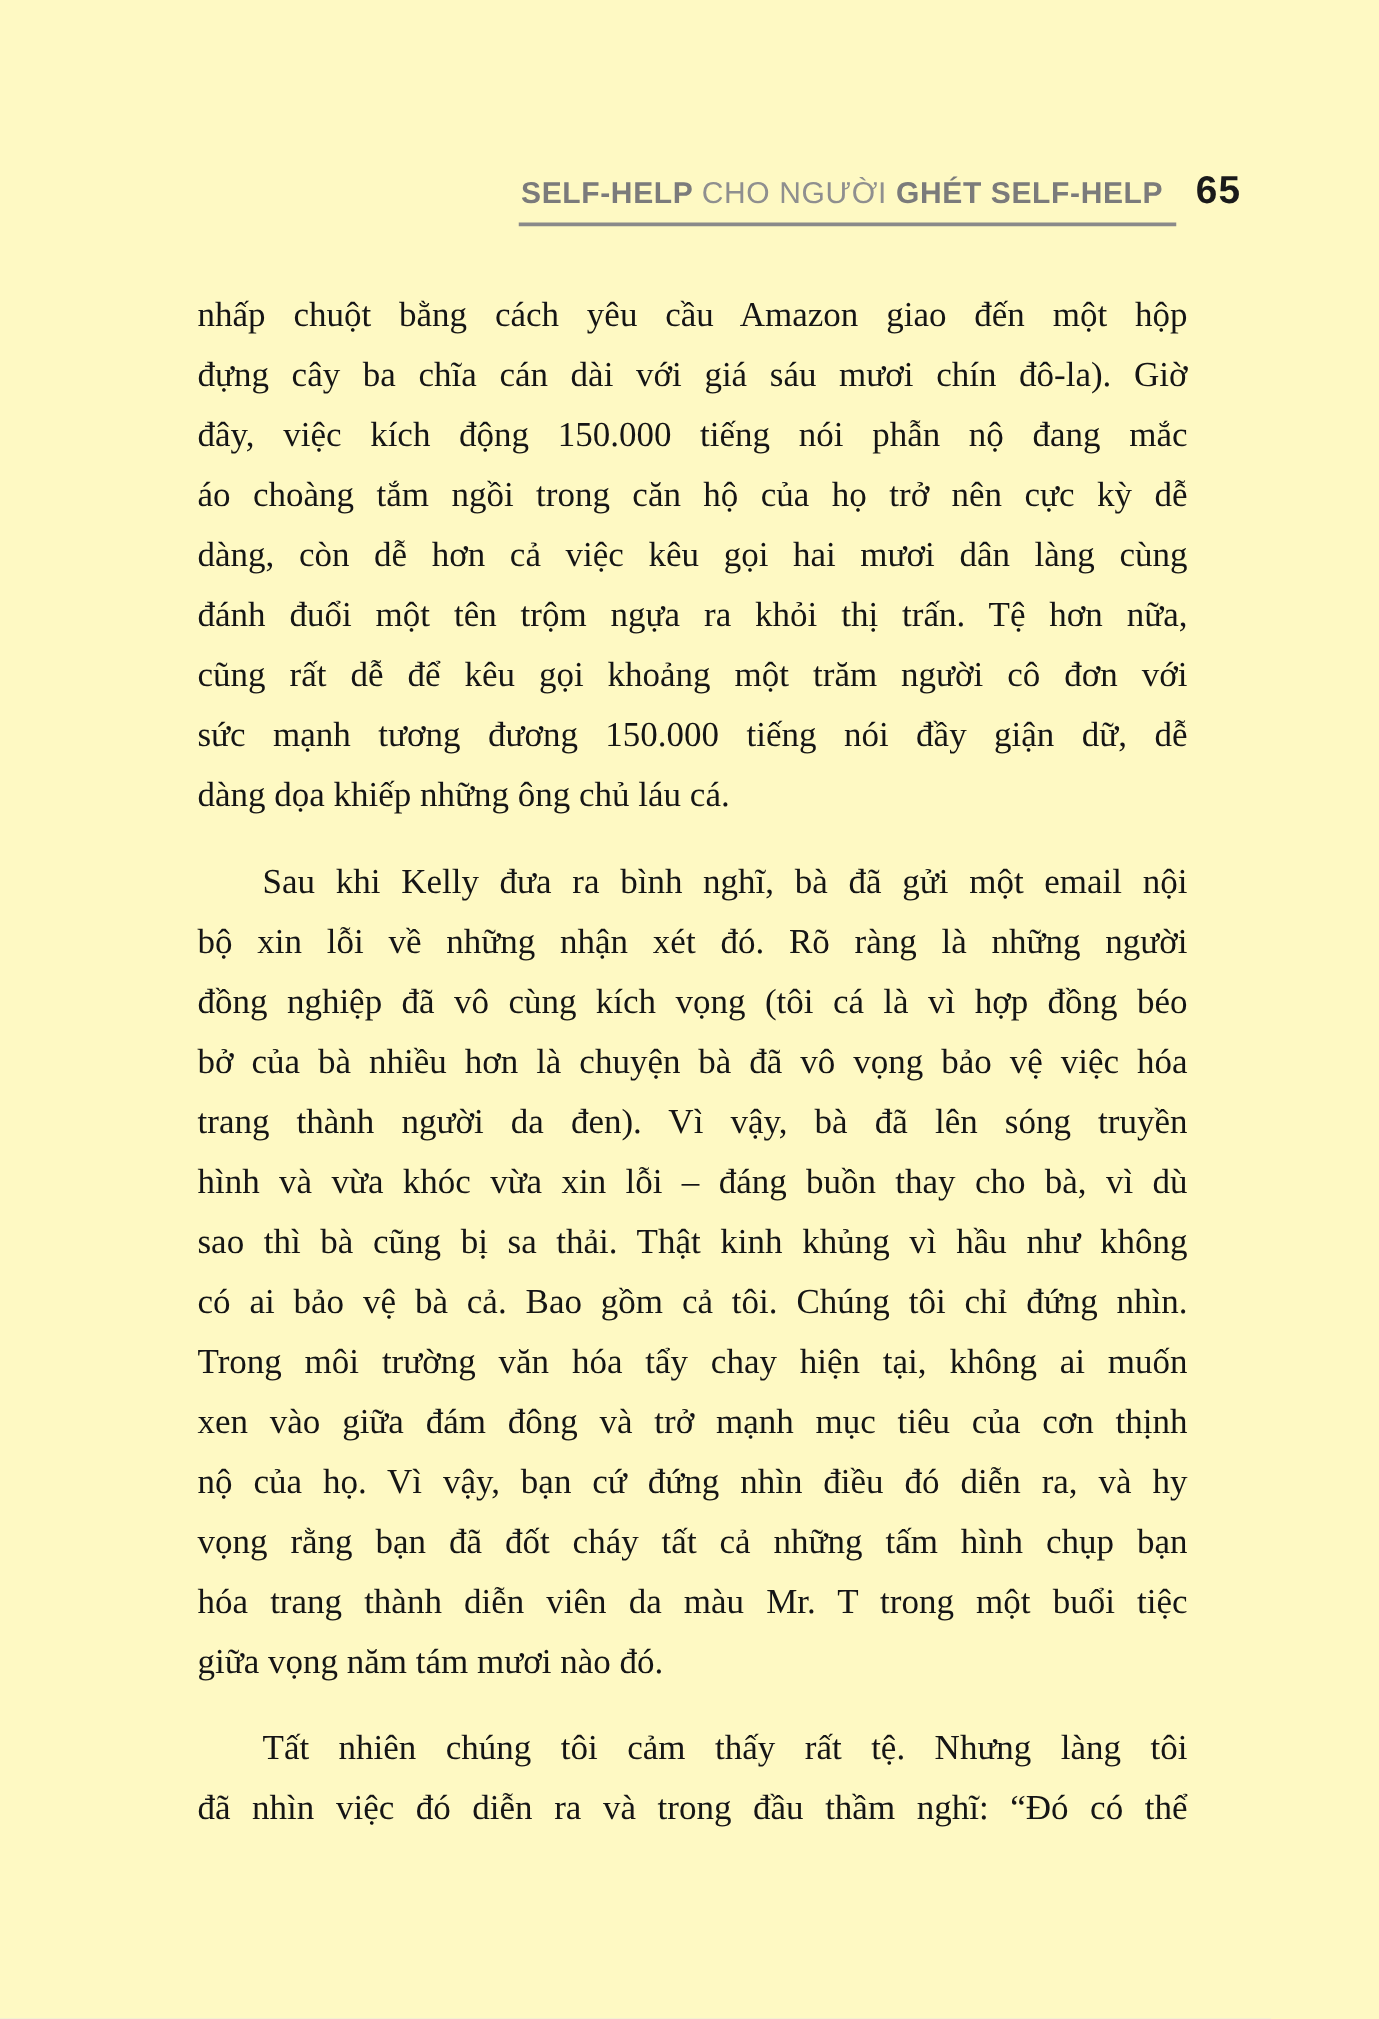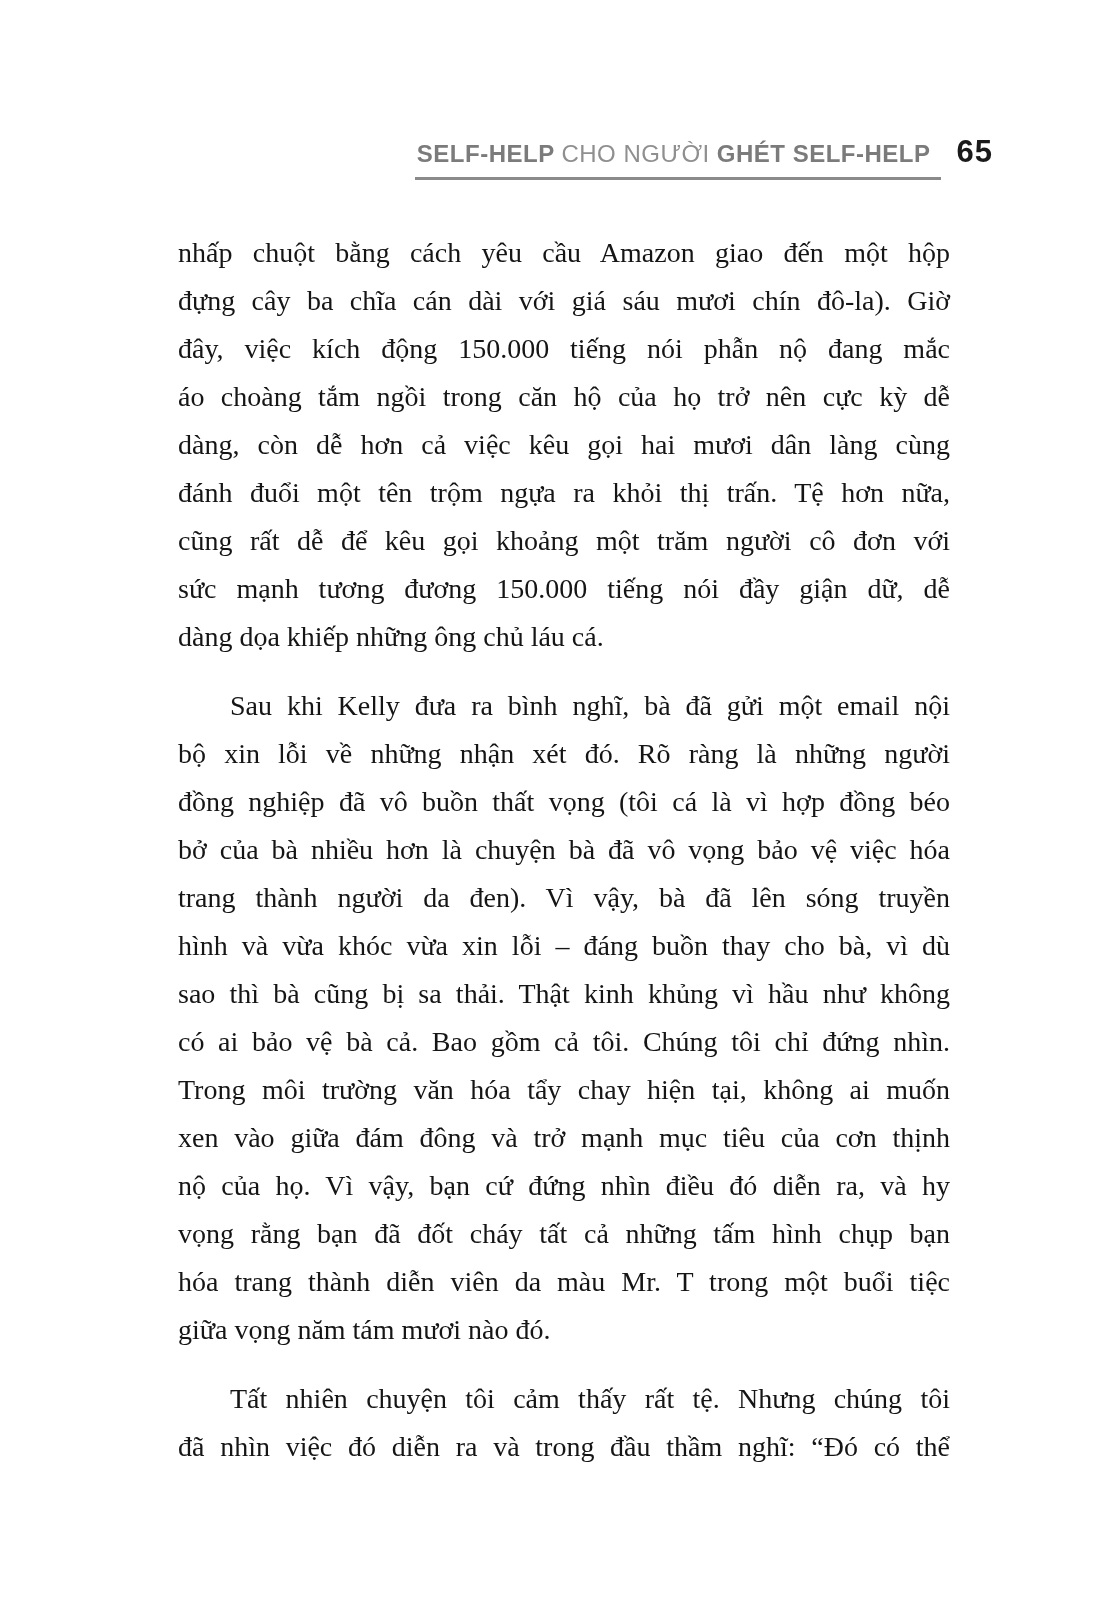--- a/index.html
+++ b/index.html
@@ -1,21 +1,21 @@
 <!DOCTYPE html>
 <html><head>
 <meta charset="utf-8">
 <style>
   * { margin: 0; padding: 0; box-sizing: border-box; }
   html, body { background: #e8e8e8; }
   .page {
     position: relative;
     width: 1103px;
     height: 1615px;
-    background: #ffffff;
+    background: #fef9c3;
     margin: 0 auto;
     overflow: hidden;
     font-family: "Liberation Serif", serif;
   }
   .page-header {
     position: absolute;
     top: 134px;
     right: 110px;
     display: flex;
     align-items: baseline;
@@ -53,21 +53,20 @@
   }
   .paragraph { margin: 0; }
   .paragraph + .paragraph { margin-top: 21px; }
   .line {
     height: 48px;
     line-height: 48px;
     text-align: justify;
     text-align-last: justify;
     white-space: nowrap;
     overflow: visible;
-    margin-left: 20px;
   }
   .line.last-line {
     text-align-last: left;
   }
   .line.first-indent {
     text-indent: 52px;
   }
 </style>
 </head>
 <body>
@@ -91,32 +90,32 @@
         <div class="line">áo choàng tắm ngồi trong căn hộ của họ trở nên cực kỳ dễ</div>
         <div class="line">dàng, còn dễ hơn cả việc kêu gọi hai mươi dân làng cùng</div>
         <div class="line">đánh đuổi một tên trộm ngựa ra khỏi thị trấn. Tệ hơn nữa,</div>
         <div class="line">cũng rất dễ để kêu gọi khoảng một trăm người cô đơn với</div>
         <div class="line">sức mạnh tương đương 150.000 tiếng nói đầy giận dữ, dễ</div>
         <div class="line last-line">dàng dọa khiếp những ông chủ láu cá.</div>
       </div>
       <div class="paragraph">
         <div class="line first-indent">Sau khi Kelly đưa ra bình nghĩ, bà đã gửi một email nội</div>
         <div class="line">bộ xin lỗi về những nhận xét đó. Rõ ràng là những người</div>
-        <div class="line">đồng nghiệp đã vô buồn thất vọng (tôi cá là vì hợp đồng béo</div>
+        <div class="line">đồng nghiệp đã vô cùng kích vọng (tôi cá là vì hợp đồng béo</div>
         <div class="line">bở của bà nhiều hơn là chuyện bà đã vô vọng bảo vệ việc hóa</div>
         <div class="line">trang thành người da đen). Vì vậy, bà đã lên sóng truyền</div>
         <div class="line">hình và vừa khóc vừa xin lỗi – đáng buồn thay cho bà, vì dù</div>
         <div class="line">sao thì bà cũng bị sa thải. Thật kinh khủng vì hầu như không</div>
         <div class="line">có ai bảo vệ bà cả. Bao gồm cả tôi. Chúng tôi chỉ đứng nhìn.</div>
         <div class="line">Trong môi trường văn hóa tẩy chay hiện tại, không ai muốn</div>
         <div class="line">xen vào giữa đám đông và trở mạnh mục tiêu của cơn thịnh</div>
         <div class="line">nộ của họ. Vì vậy, bạn cứ đứng nhìn điều đó diễn ra, và hy</div>
         <div class="line">vọng rằng bạn đã đốt cháy tất cả những tấm hình chụp bạn</div>
         <div class="line">hóa trang thành diễn viên da màu Mr. T trong một buổi tiệc</div>
         <div class="line last-line">giữa vọng năm tám mươi nào đó.</div>
       </div>
       <div class="paragraph">
-        <div class="line first-indent">Tất nhiên chuyện tôi cảm thấy rất tệ. Nhưng chúng tôi</div>
+        <div class="line first-indent">Tất nhiên chúng tôi cảm thấy rất tệ. Nhưng làng tôi</div>
         <div class="line">đã nhìn việc đó diễn ra và trong đầu thầm nghĩ: “Đó có thể</div>
       </div>
     </main>
 
 </div>
 
 </body></html>

